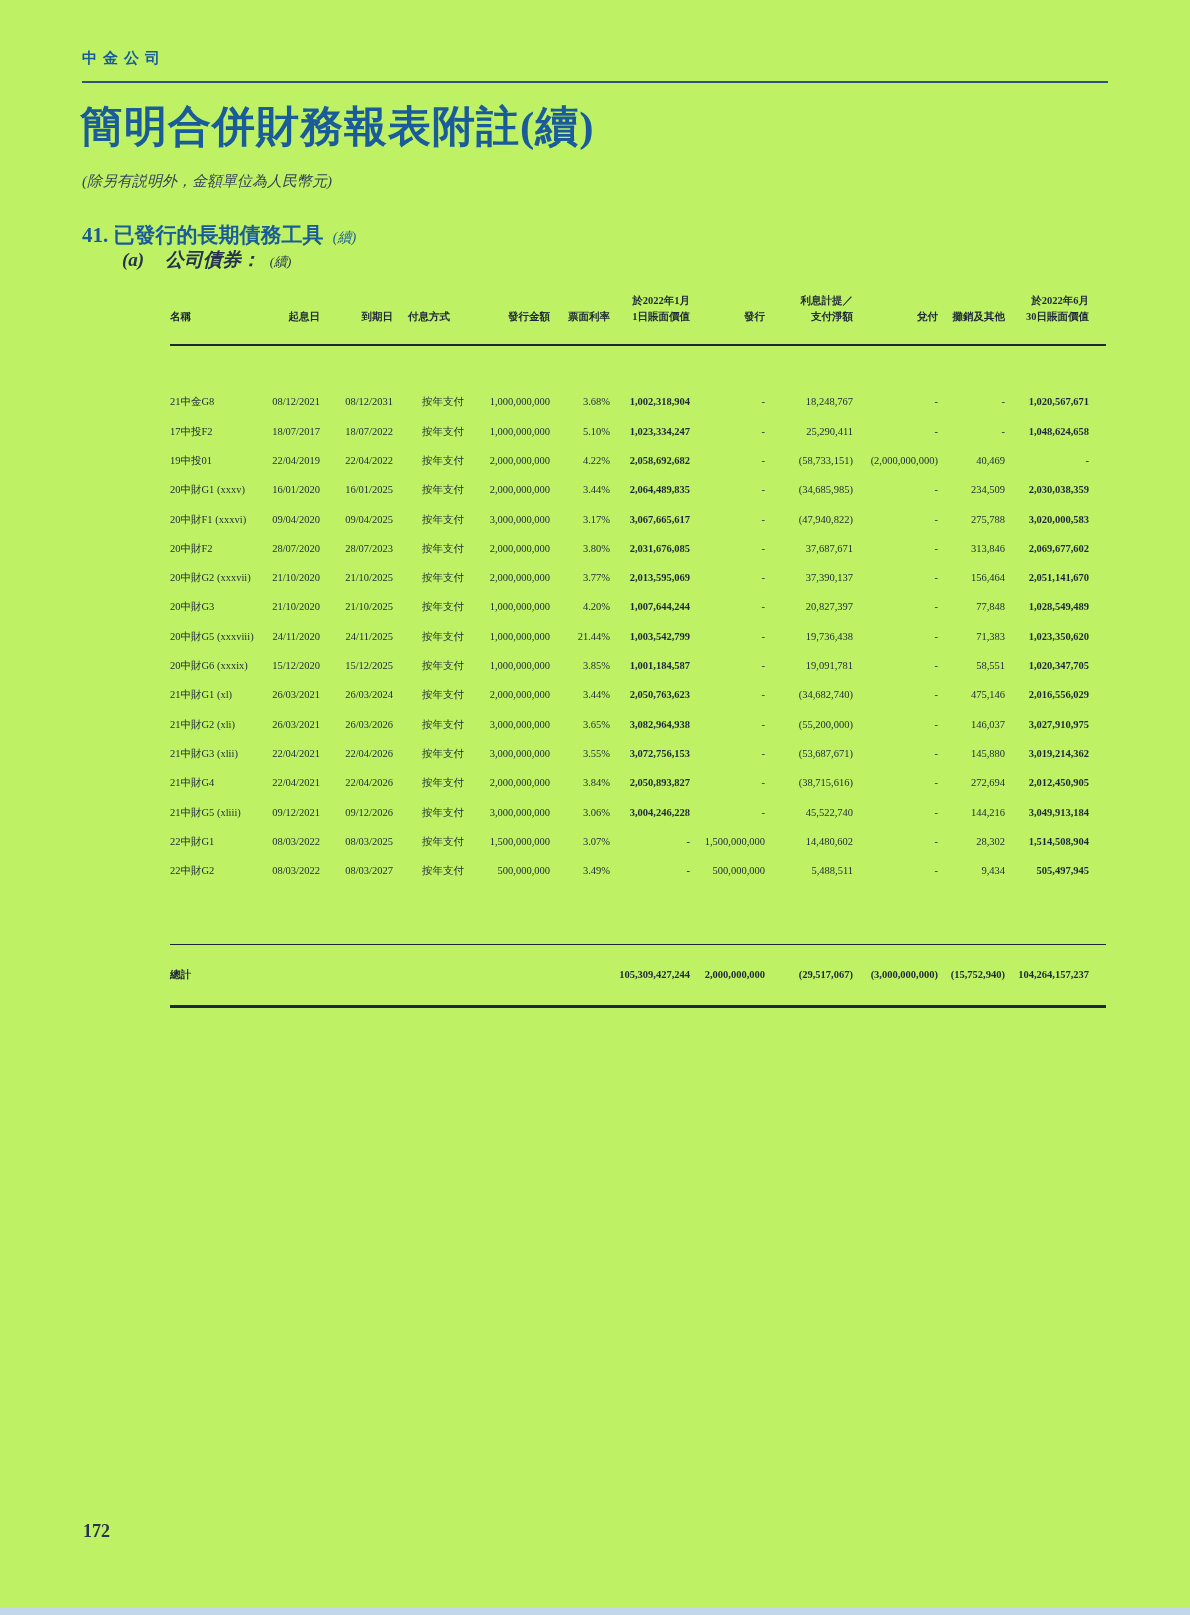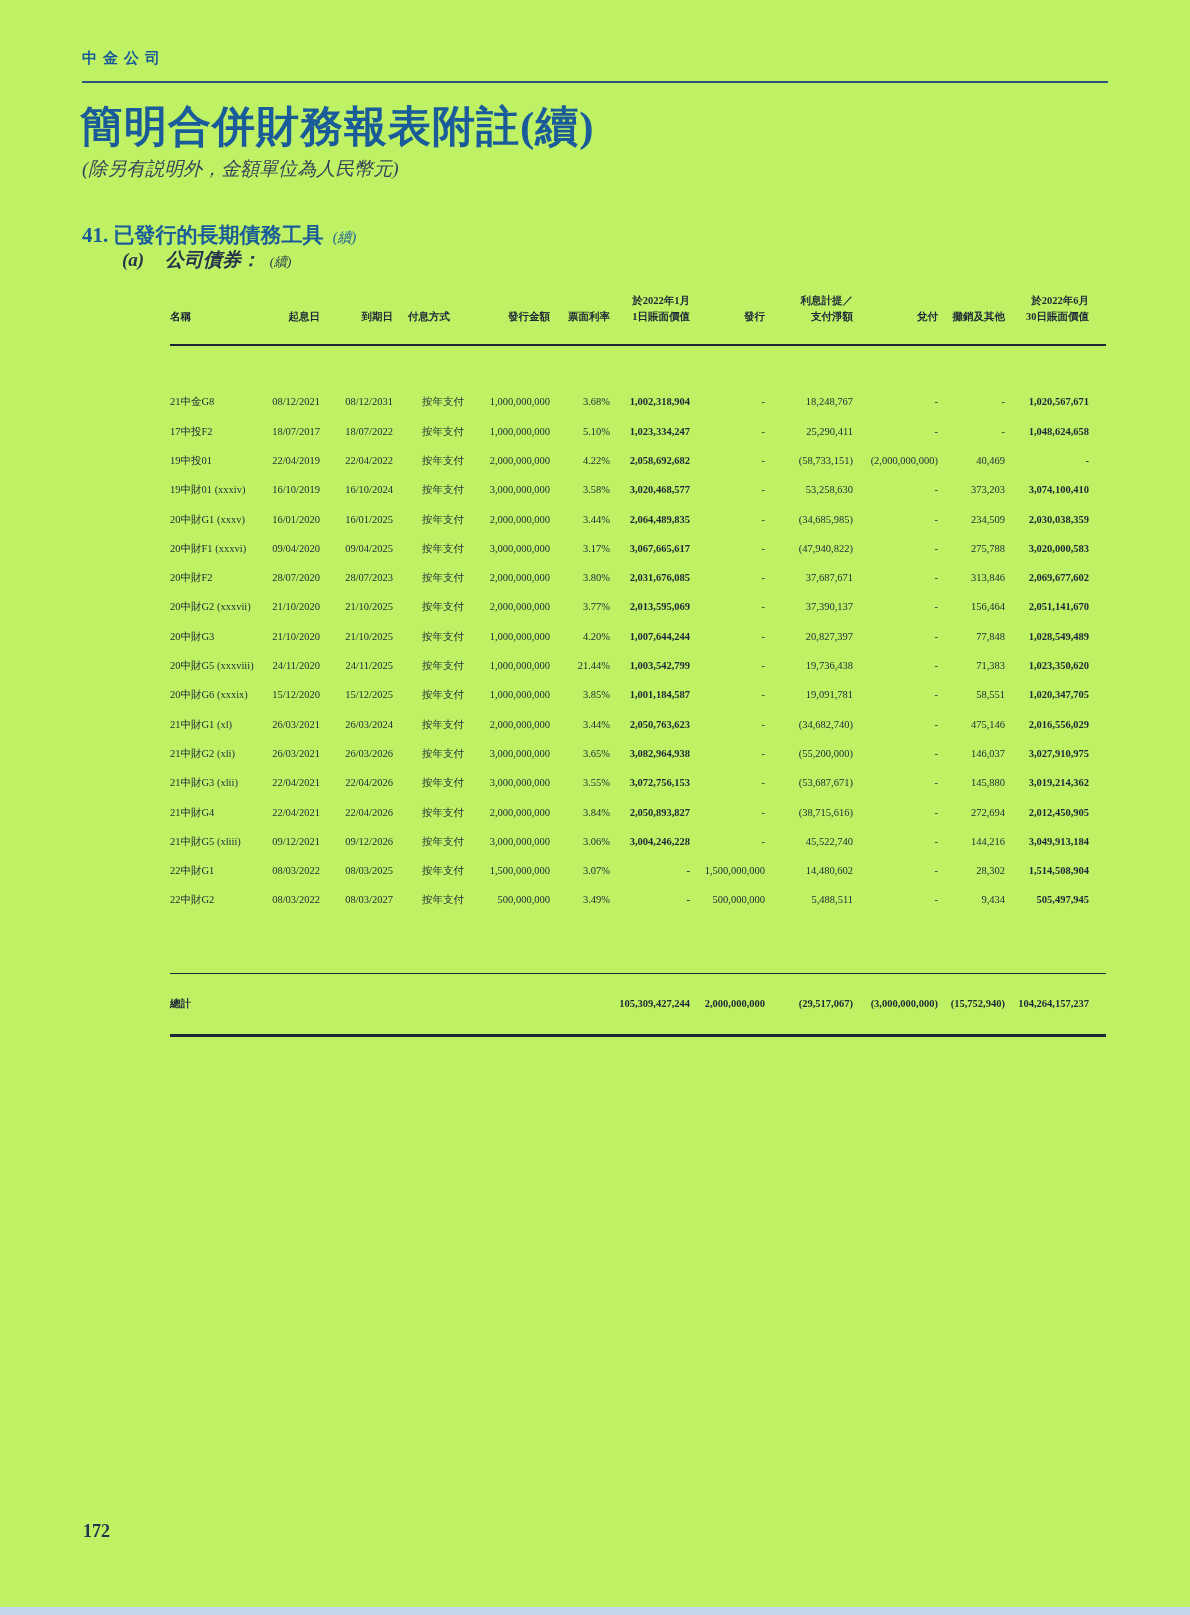--- a/index.html
+++ b/index.html
@@ -16,22 +16,22 @@
   .top-rule {
     position:absolute; left:82px; top:81px; width:1026px; height:2px;
     background:#2c567f;
   }
   .page-title {
     position:absolute; left:80px; top:98px;
     font-size:43px; font-weight:bold; color:#1a5c99; letter-spacing:1px;
     white-space:nowrap;
   }
   .page-subtitle {
-    position:absolute; left:82px; top:156px;
-    font-size:19px; font-style:italic; color:#36425a;
+    position:absolute; left:82px; top:172px;
+    font-size:15px; font-style:italic; color:#36425a;
   }
   .section-heading {
     position:absolute; left:82px; top:221px;
     font-size:21px; font-weight:bold; color:#1a5c99; white-space:nowrap;
   }
   .section-heading .cont {
     font-size:14px; font-style:italic; font-weight:normal; margin-left:4px;
   }
   .subsection-heading {
     position:absolute; left:122px; top:247px;
@@ -210,34 +210,20 @@
             <td>2,000,000,000</td>
             <td>4.22%</td>
             <td>2,058,692,682</td>
             <td>-</td>
             <td>(58,733,151)</td>
             <td>(2,000,000,000)</td>
             <td>40,469</td>
             <td>-</td>
           </tr>
           <tr>
-            <td>19中財01 (xxxiv)</td>
-            <td>16/10/2019</td>
-            <td>16/10/2024</td>
-            <td>按年支付</td>
-            <td>3,000,000,000</td>
-            <td>3.58%</td>
-            <td>3,020,468,577</td>
-            <td>-</td>
-            <td>53,258,630</td>
-            <td>-</td>
-            <td>373,203</td>
-            <td>3,074,100,410</td>
-          </tr>
-          <tr>
             <td>20中財G1 (xxxv)</td>
             <td>16/01/2020</td>
             <td>16/01/2025</td>
             <td>按年支付</td>
             <td>2,000,000,000</td>
             <td>3.44%</td>
             <td>2,064,489,835</td>
             <td>-</td>
             <td>(34,685,985)</td>
             <td>-</td>

